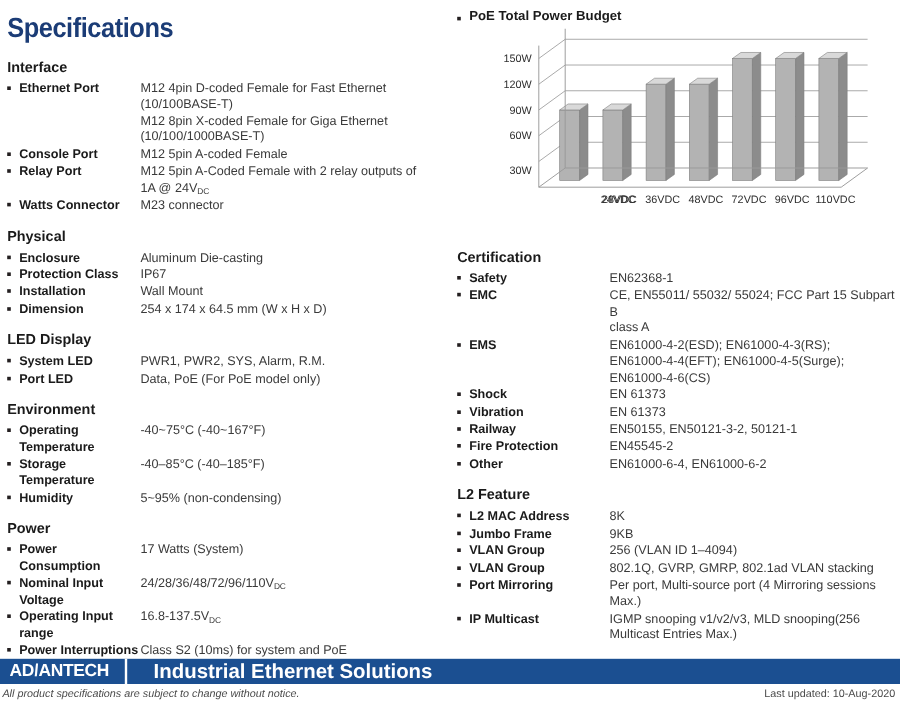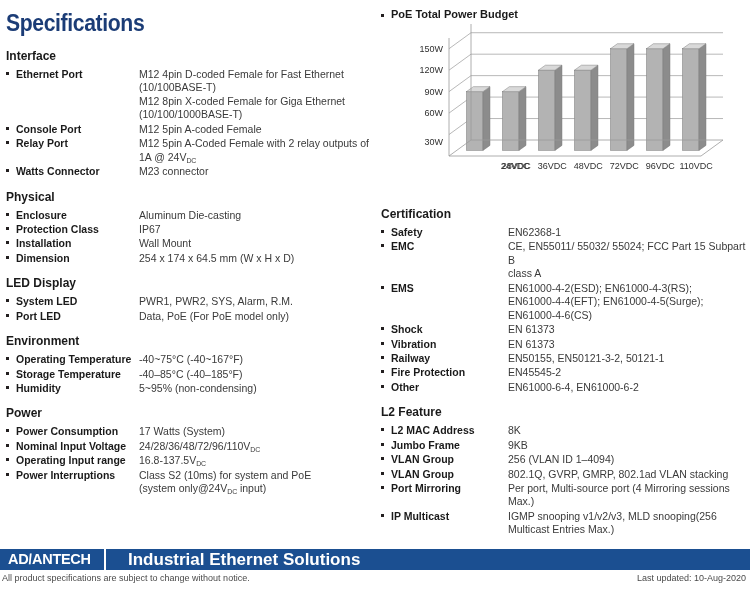--- a/index.html
+++ b/index.html
@@ -89,21 +89,21 @@
   }
   .spec-value {
     flex: 1 1 auto;
     font-size: 10.5px;
     color: #3a3a3a;
     padding-top: 1px;
     white-space: pre-line;
   }
 
   
-  .col-left .spec-label { width: 123px; }
+  .col-left .spec-label { width: 101px; }
   
   .col-right .spec-label { width: 117px; }
 
   sub.dc {
     font-size: 7px;
     vertical-align: baseline;
     position: relative;
     top: 2px;
     letter-spacing: -0.2px;
   }
@@ -192,20 +192,21 @@
     color: #ffffff;
     padding-left: 22px;
     white-space: nowrap;
   }
   .footer-note {
     position: absolute;
     left: 2px;
     top: 573px;
     font-size: 9px;
     color: #4a4a4a;
+    font-style: italic;
   }
   .footer-date {
     position: absolute;
     right: 4px;
     top: 573px;
     font-size: 9px;
     color: #4a4a4a;
   }
 </style>
 </head>

